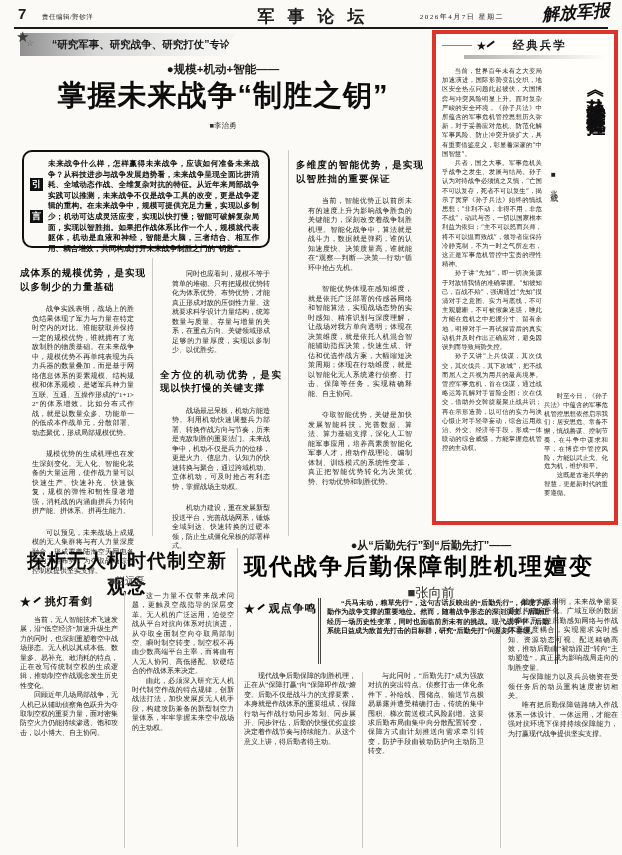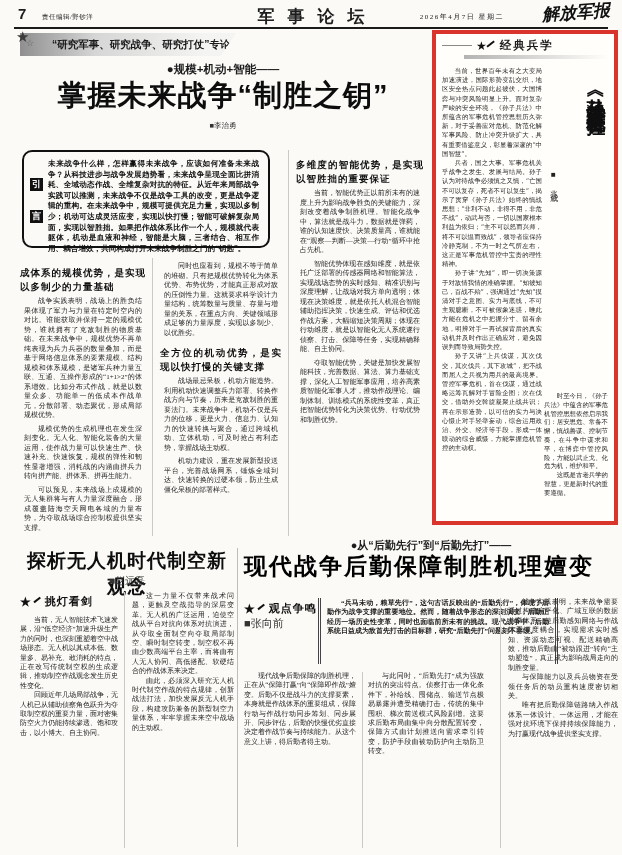--- a/index.html
+++ b/index.html
@@ -24,21 +24,21 @@
       font:bold 10.5px "Liberation Sans",sans-serif;color:#1a1a1a;}
   .ribbon-star{left:16px;top:28px;font-size:15px;color:#3c3c3c;z-index:2;}
   .ribbon-star2{left:26px;top:38px;font-size:9px;color:#666;z-index:2;}
 
   
   .classic-box{left:432px;top:30px;width:186px;height:495px;border:4px solid #d9352c;background:#fffefb;padding:3px 6px;}
   .cb-tagrow{display:flex;align-items:center;height:17px;}
   .cb-tagline{flex:0 0 30px;height:1px;background:#8a8a8a;margin-right:4px;}
   .cb-star{font-size:12px;color:#111;line-height:1;}
   .cb-slash{display:inline-block;width:9px;height:1.6px;background:#111;transform:rotate(-38deg);margin:0 0 3px -1px;}
-  .cb-taglabel{font:bold 11.5px "Liberation Sans",sans-serif;margin-left:5px;letter-spacing:2px;text-align:center;}
+  .cb-taglabel{font:bold 11.5px "Liberation Sans",sans-serif;margin-left:18px;letter-spacing:2px;text-align:center;}
   .cb-shine{height:4px;background:linear-gradient(90deg,#b3b3b3,rgba(255,255,255,0));margin:1px 0 3px 22px;}
   .cb-body{position:relative;height:452px;}
   .cb-col1{position:absolute;left:0;top:5px;width:100px;font-size:6.4px;line-height:9.2px;text-align:justify;word-break:break-all;color:#262626;font-family:"DejaVu Serif",serif;}
   .cb-col1 p{margin:0;text-indent:2em;}
   .cb-author{position:absolute;left:105px;top:108px;writing-mode:vertical-rl;font-size:8px;letter-spacing:4px;color:#222;}
   .cb-title{position:absolute;right:1px;top:20px;height:298px;writing-mode:vertical-rl;
       font:900 19px "Liberation Sans",sans-serif;letter-spacing:1.5px;line-height:1.15;color:#0f0f0f;}
   .cb-col2{position:absolute;right:0;top:330px;width:64px;height:118px;font-size:6.4px;line-height:8.8px;text-align:justify;word-break:break-all;color:#262626;font-family:Liberation Serif, serif;margin-left:44px;}
   .cb-col2 p{margin:0;text-indent:2em;}
 
@@ -49,21 +49,21 @@
   .m-body{left:20px;top:146px;width:406px;height:392px;}
   .introbox{position:absolute;left:2px;top:4px;width:248px;height:98px;border:2.5px solid #111;border-radius:10px;
       padding:7px 9px 7px 24px;font:bold 7.6px "Liberation Serif",serif;line-height:10.6px;text-align:justify;word-break:break-all;color:#111;}
   .intro-lab{position:absolute;left:6px;width:13px;height:13px;background:#111;color:#fff;
       font:bold 9px "Liberation Sans",sans-serif;display:flex;align-items:center;justify-content:center;}
   .lab1{top:26px;} .lab2{top:58px;}
   .vrule{position:absolute;width:1px;background:#c9c9c6;}
   .m-vrule1{left:132px;top:112px;bottom:2px;}
   .m-vrule2{left:268px;top:4px;bottom:2px;}
   .m-col{position:absolute;font-size:7px;line-height:9.5px;text-align:justify;word-break:break-all;color:#242424;}
-  .m-col p{margin:4px;text-indent:2em;}
+  .m-col p{margin:12px;text-indent:2em;}
   .m-sub{font:bold 9.5px "Liberation Sans",sans-serif;line-height:13.5px;text-indent:0 !important;margin:8px 0 4px !important;letter-spacing:1px;color:#101010;}
   .m-col1{left:0;top:112px;width:126px;}
   .m-col2{left:140px;top:112px;width:122px;}
   .m-col3{left:276px;top:4px;width:128px;}
 
   
   .bottom-divider{left:237px;top:548px;bottom:8px;width:1px;background:#bdbdba;}
 
   
   .bl-title{left:20px;top:548px;width:214px;text-align:center;font:bold 19px "Liberation Serif",serif;letter-spacing:1px;color:#0d0d0d;}
@@ -75,21 +75,21 @@
   .tag-slash{display:inline-block;width:8px;height:1.5px;background:#111;transform:rotate(-38deg);margin:0 4px 3px -1px;}
   .bl-col{position:absolute;font-size:7px;line-height:9.4px;text-align:justify;word-break:break-all;color:#242424;}
   .bl-col p{margin:0;text-indent:2em;}
   .bl-col1{left:0;top:0;width:98px;}
   .bl-col1 .tagrow{margin:4px 0 7px;}
   .bl-col2{left:112px;top:2px;width:102px;}
 
   
   .br-kicker{left:244px;top:538px;width:374px;text-align:center;font:bold 11px "Liberation Sans",sans-serif;}
   .br-title{left:244px;top:551px;width:374px;text-align:left;font:900 23px "Liberation Sans",sans-serif;letter-spacing:2px;color:#000000;}
-  .br-author{left:244px;top:616px;width:374px;font-size:11px;color:#333;}
+  .br-author{left:244px;top:584px;width:374px;text-align:center;font-size:13px;color:#333;}
   .br-body{left:244px;top:598px;width:374px;height:250px;}
   .br-tag{position:absolute;left:0;top:3px;}
   .br-lead{position:absolute;left:74px;top:0;width:240px;height:66px;border-left:3px double #444;border-right:3px double #444;
       padding:1px 6px;font:bold 7px "Liberation Serif",serif;line-height:9.3px;text-align:justify;word-break:break-all;color:#1c1c1c;}
   .br-lead p{margin:0;text-indent:2em;}
   .br-vrule-a{left:256px;top:0;bottom:0;}
   .br-vrule-b{left:118px;top:74px;bottom:0;}
   .br-col{position:absolute;font-size:7px;line-height:9.4px;text-align:justify;word-break:break-all;color:#242424;}
   .br-col p{margin:0;text-indent:2em;}
   .br-rcol{left:264px;top:0;width:110px;height:250px;}

